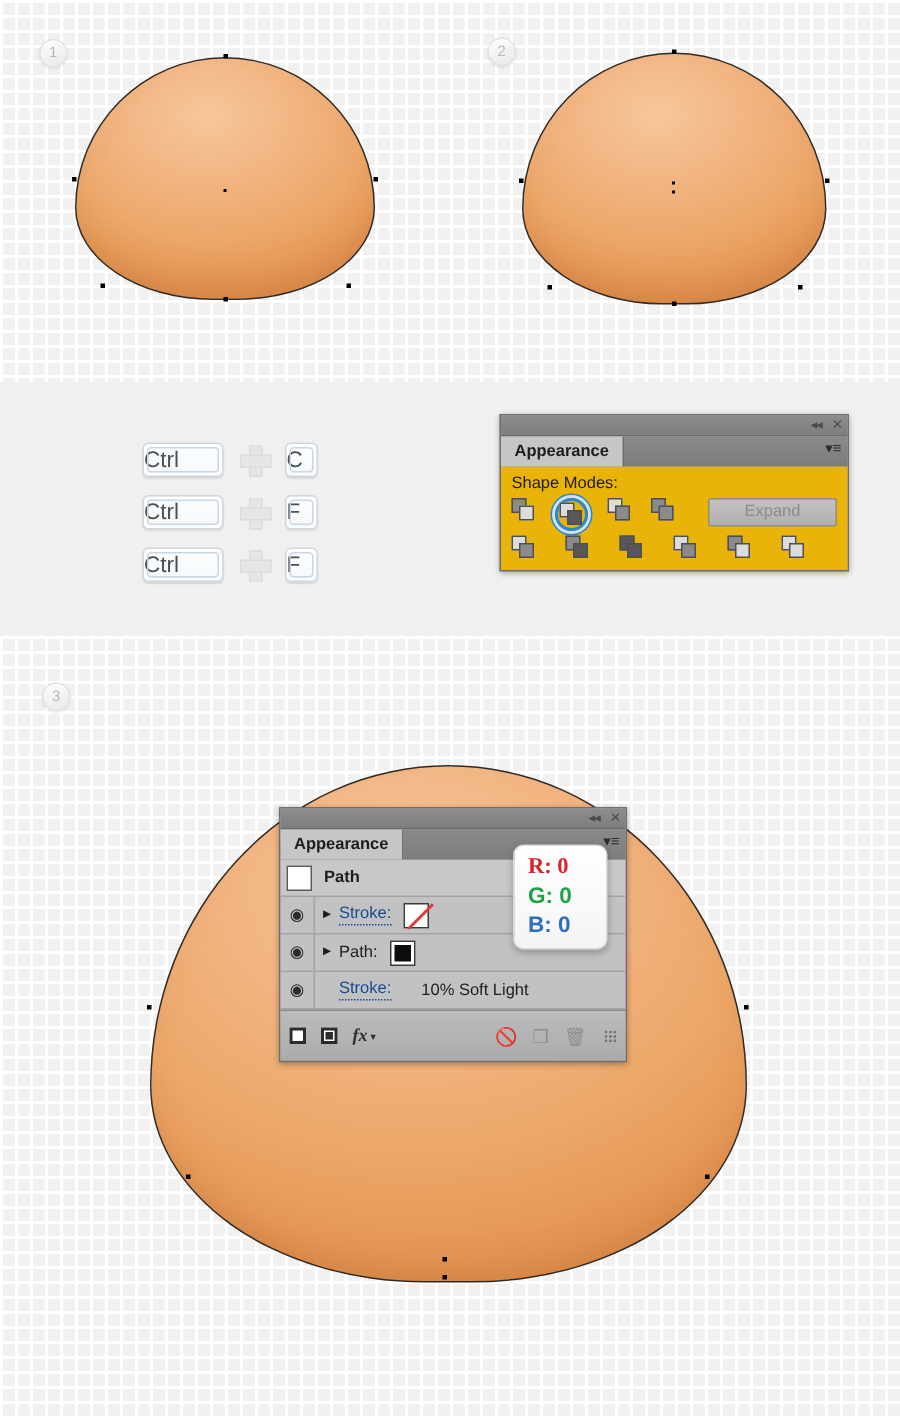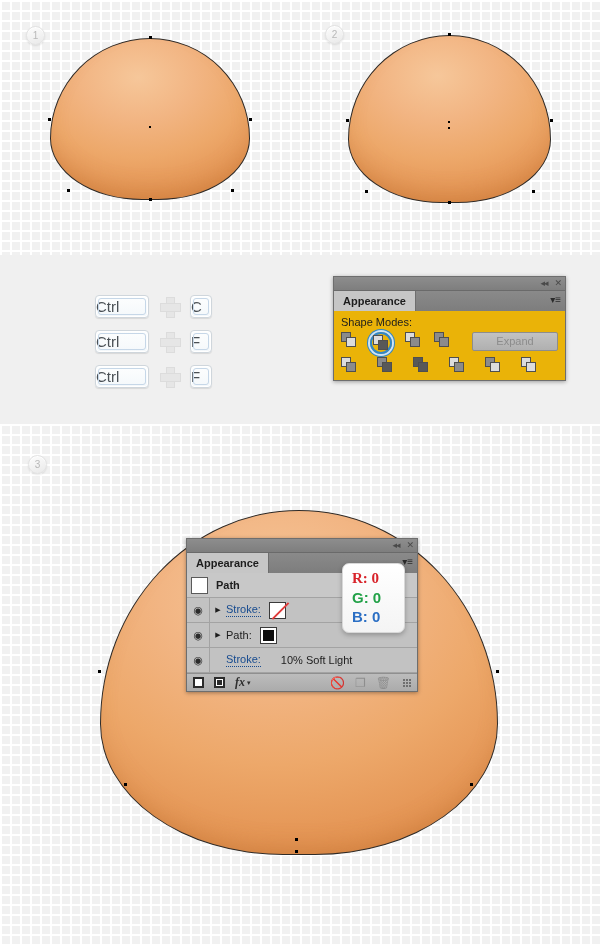--- a/index.html
+++ b/index.html
@@ -296,21 +296,21 @@
     display: flex; align-items: center; justify-content: center;
   }
   .ap-swatch-black i {
     width: 11px; height: 11px;
     background: #0d0d0d;
     display: block;
   }
   .ap-opacity-val { margin-left: 20px; color: #1d1d1d; }
 
   .ap-footer {
-    height: 18px;
+    height: 34px;
     background: linear-gradient(to bottom, #bcbcbc, #ababab);
     border-top: 1px solid #8f8f8f;
     display: flex;
     align-items: center;
     padding: 0 6px;
     gap: 10px;
     font-size: 11px;
     color: #2e2e2e;
   }
   .ft-sq-out {

